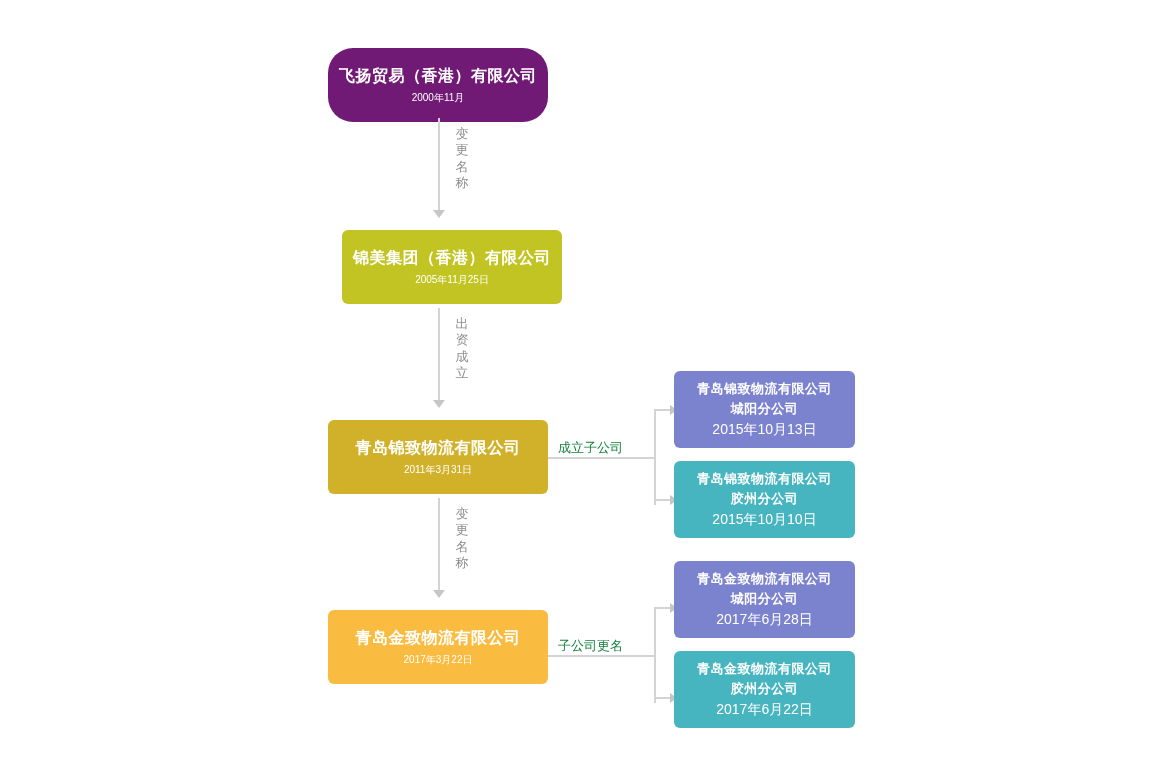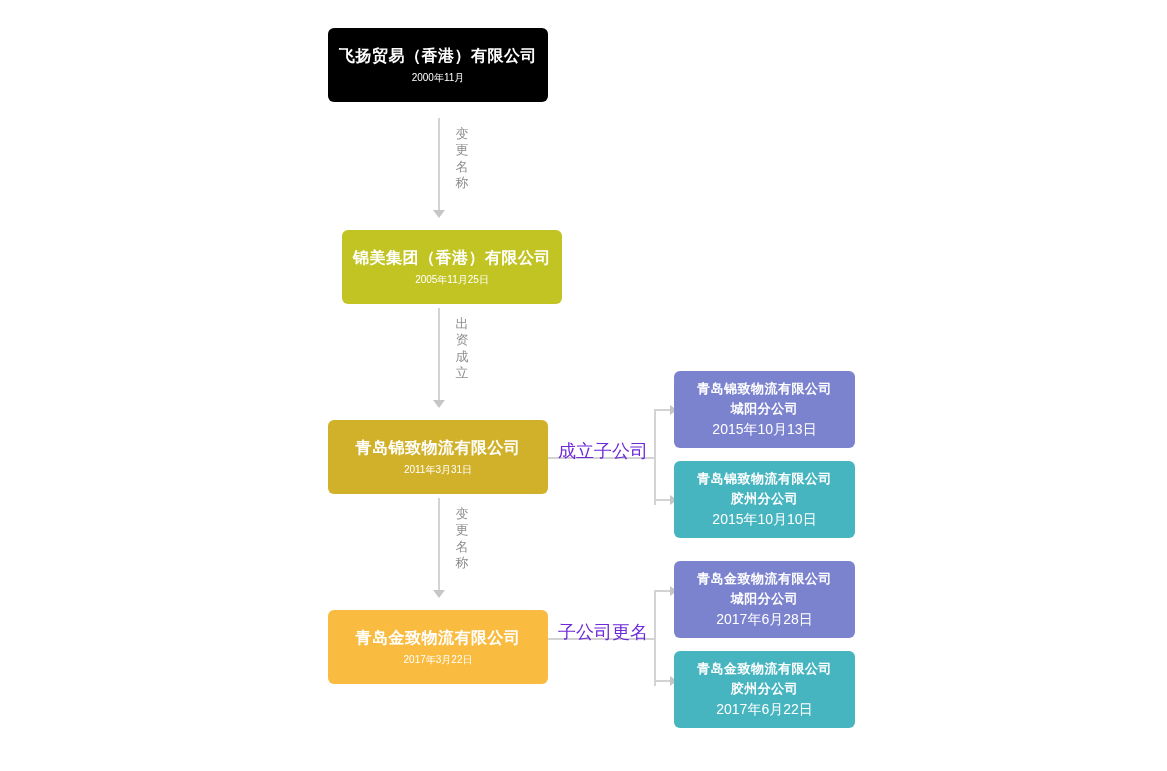--- a/index.html
+++ b/index.html
@@ -128,31 +128,31 @@
     left: 122px;
     width: 0;
     height: 0;
     border-top: 5px solid transparent;
     border-bottom: 5px solid transparent;
     border-left: 7px solid #c6c6c6;
   }
   .hconn .hlabel {
     position: absolute;
     left: 10px;
-    font-size: 18px;
-    color: #6d28d9;
+    font-size: 13px;
+    color: #15803d;
     white-space: nowrap;
   }
 </style>
 </head>
 <body>
 
 <div id="canvas">
 
-  <div class="node main-node" style="top:28px; background:#000000;">
+  <div class="node main-node" style="top:48px; background:#701a75;border-radius:25px;">
     <div class="nm">飞扬贸易（香港）有限公司</div>
     <div class="dt">2000年11月</div>
   </div>
 
   <div class="vconn" style="top:118px; height:100px;">
     <div class="vline" style="height:92px;"></div>
     <div class="vhead" style="top:92px;"></div>
     <div class="vlabel">
       <span>变</span>
       <span>更</span>
@@ -213,21 +213,21 @@
     <div class="nm">城阳分公司</div>
     <div class="dt">2015年10月13日</div>
   </div>
 
   <div class="node branch-node" style="top:461px; background:#46b5c0;">
     <div class="nm">青岛锦致物流有限公司</div>
     <div class="nm">胶州分公司</div>
     <div class="dt">2015年10月10日</div>
   </div>
 
-  <div class="hconn" style="top:551px; height:170px;">
+  <div class="hconn" style="top:568px; height:170px;">
     <div class="stem" style="top:87px;"></div>
     <div class="riser" style="top:39px; height:96px;"></div>
     <div class="arm" style="top:39px;"></div>
     <div class="ahead" style="top:35px;"></div>
     <div class="arm" style="top:129px;"></div>
     <div class="ahead" style="top:125px;"></div>
     <div class="hlabel" style="top:69px;">子公司更名</div>
   </div>
 
   <div class="node branch-node" style="top:561px; background:#7b82ce;">

